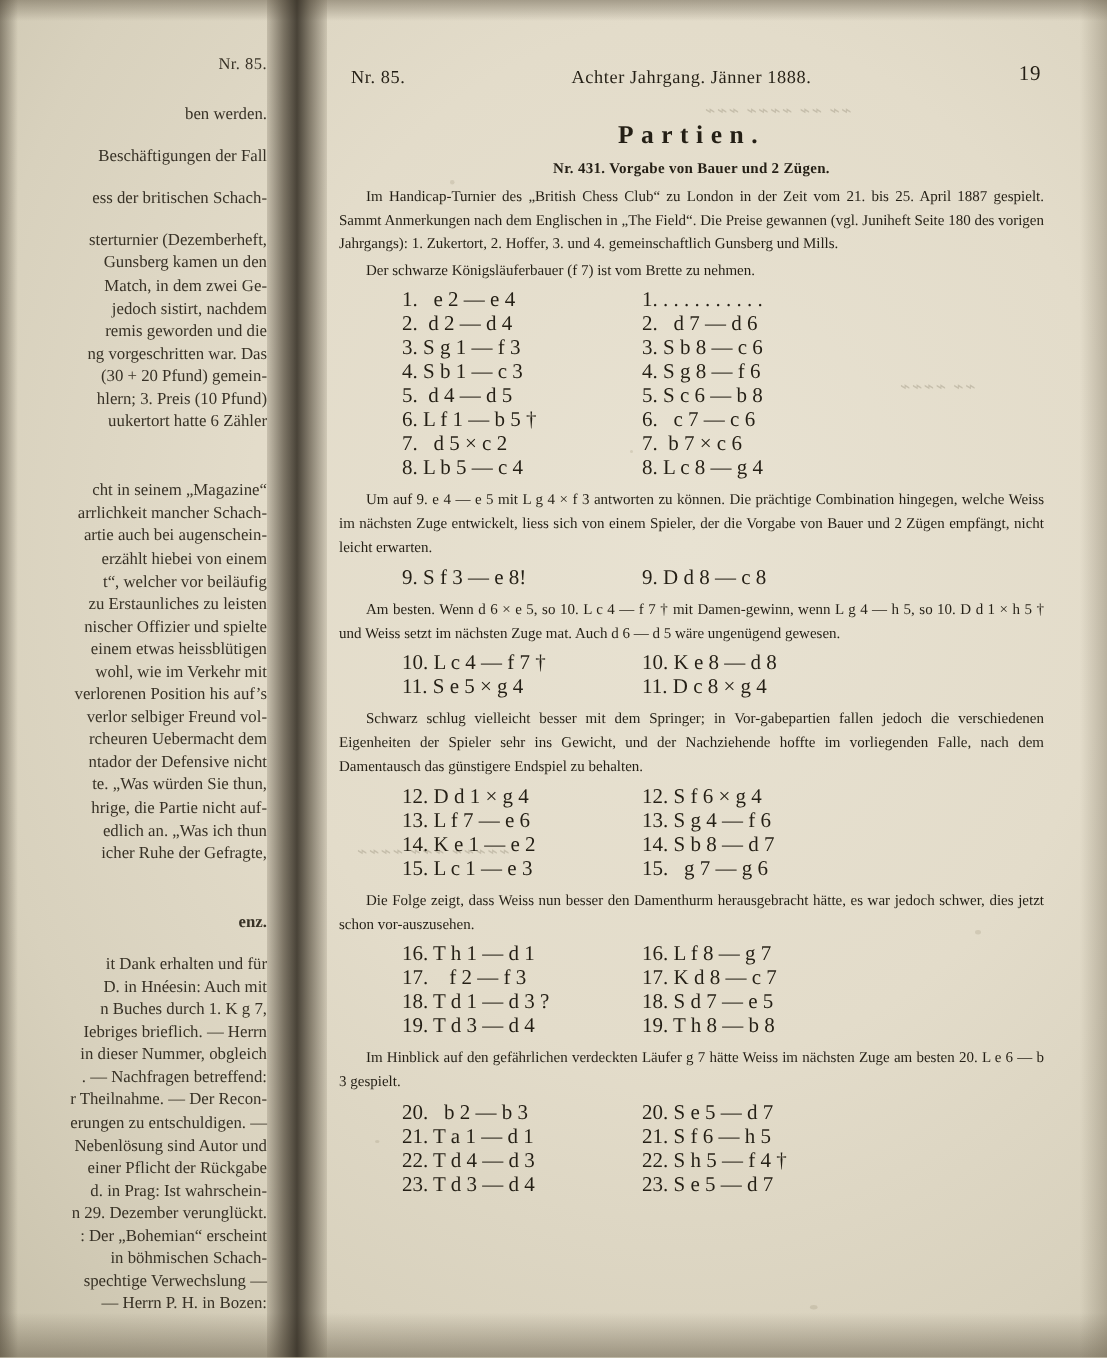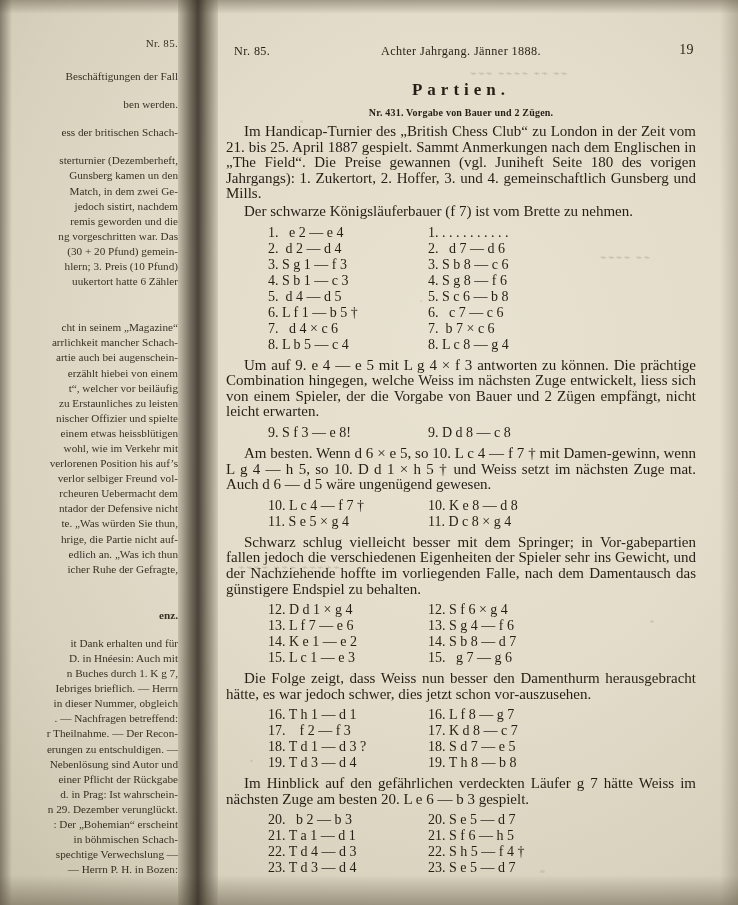--- a/index.html
+++ b/index.html
@@ -113,21 +113,21 @@
   }
   .game-title {
     text-align: center;
     font-size: 10px;
     font-weight: bold;
     margin: 0 0 6px 0;
     letter-spacing: 0.2px;
   }
   p.body {
     margin: 0 0 2px 0;
-    font-size: 15px;
+    font-size: 10px;
     line-height: 15.6px;
     text-align: justify;
     text-indent: 18px;
     hyphens: none;
   }
   .tight { margin-bottom: 6px; }
 
   
   .movetable {
     width: 330px;
@@ -188,22 +188,22 @@
   <div class="ghost" style="left:600px; top:250px;">⌁⌁⌁⌁ ⌁⌁</div>
 
   <div class="speck" style="left:300px; top:120px; width:3px; height:3px;"></div>
   <div class="speck" style="left:420px; top:300px; width:2px; height:2px;"></div>
   <div class="speck" style="left:650px; top:620px; width:4px; height:3px;"></div>
   <div class="speck" style="left:250px; top:760px; width:3px; height:2px;"></div>
   <div class="speck" style="left:540px; top:870px; width:5px; height:3px;"></div>
 
   <div class="left-page">
     <div class="lp-head">Nr. 85.</div>
+    <div class="lp-par">ben werden.</div>
     <div class="lp-par">Beschäftigungen der Fall</div>
-    <div class="lp-par">ben werden.</div>
     <div class="lp-par">ess der britischen Schach-</div>
     <div class="lp-par">sterturnier (Dezemberheft,
 Gunsberg kamen un den
 Match, in dem zwei Ge-
 jedoch sistirt, nachdem
 remis geworden und die
 ng vorgeschritten war. Das
 (30 + 20 Pfund) gemein-
 hlern; 3. Preis (10 Pfund)
 uukertort hatte 6 Zähler</div>
@@ -282,21 +282,21 @@
         </div>
       <div class="moverow">
           <span class="mc1">5.  d 4 — d 5</span>
           <span class="mc2">5. S c 6 — b 8</span>
         </div>
       <div class="moverow">
           <span class="mc1">6. L f 1 — b 5 †</span>
           <span class="mc2">6.   c 7 — c 6</span>
         </div>
       <div class="moverow">
-          <span class="mc1">7.   d 4 × c 6</span>
+          <span class="mc1">7.   d 5 × c 2</span>
           <span class="mc2">7.  b 7 × c 6</span>
         </div>
       <div class="moverow">
           <span class="mc1">8. L b 5 — c 4</span>
           <span class="mc2">8. L c 8 — g 4</span>
         </div>
     </div>
 
     <p class="body">Um auf 9. e 4 — e 5 mit L g 4 × f 3 antworten zu können. Die prächtige Combination hingegen, welche Weiss im nächsten Zuge entwickelt, liess sich von einem Spieler, der die Vorgabe von Bauer und 2 Zügen empfängt, nicht leicht erwarten.</p>
 

